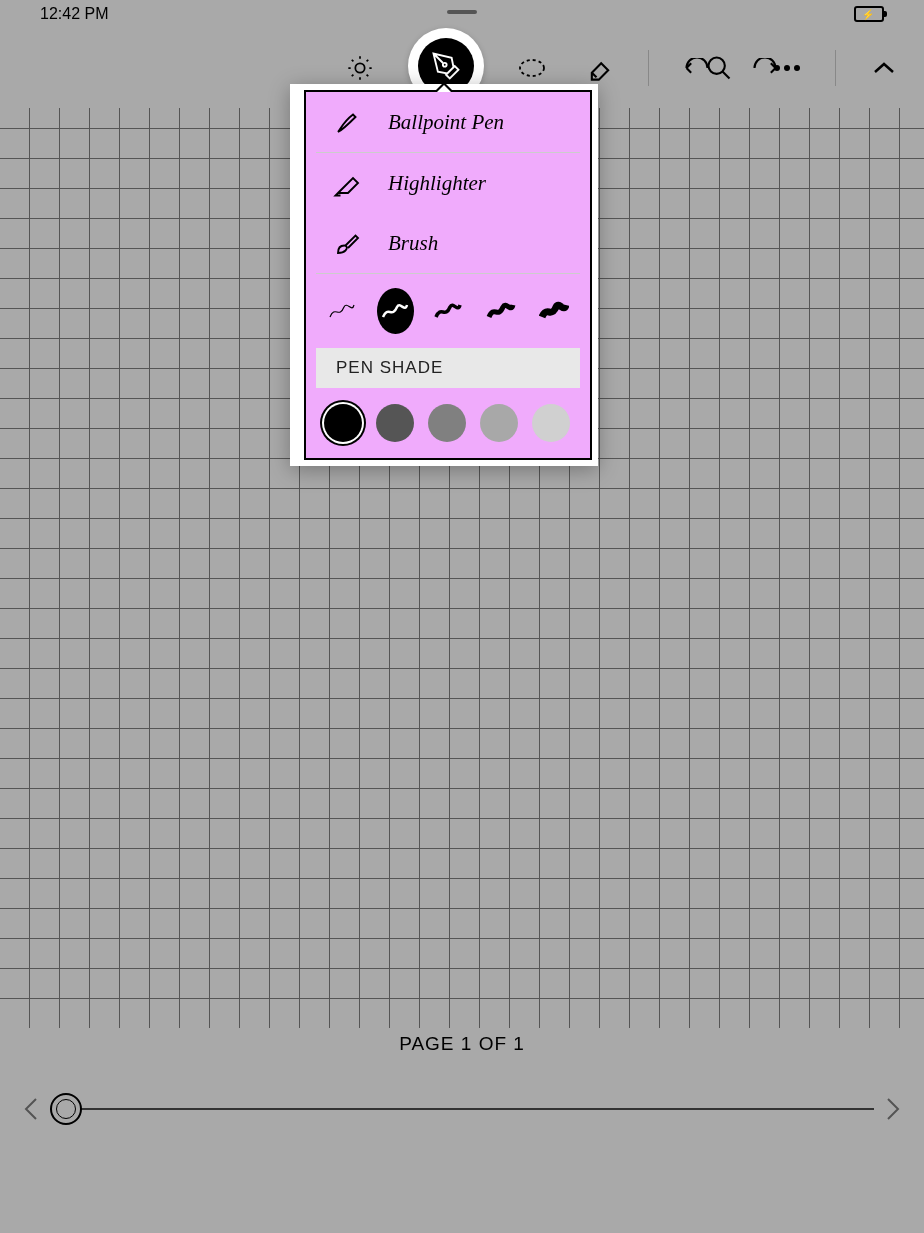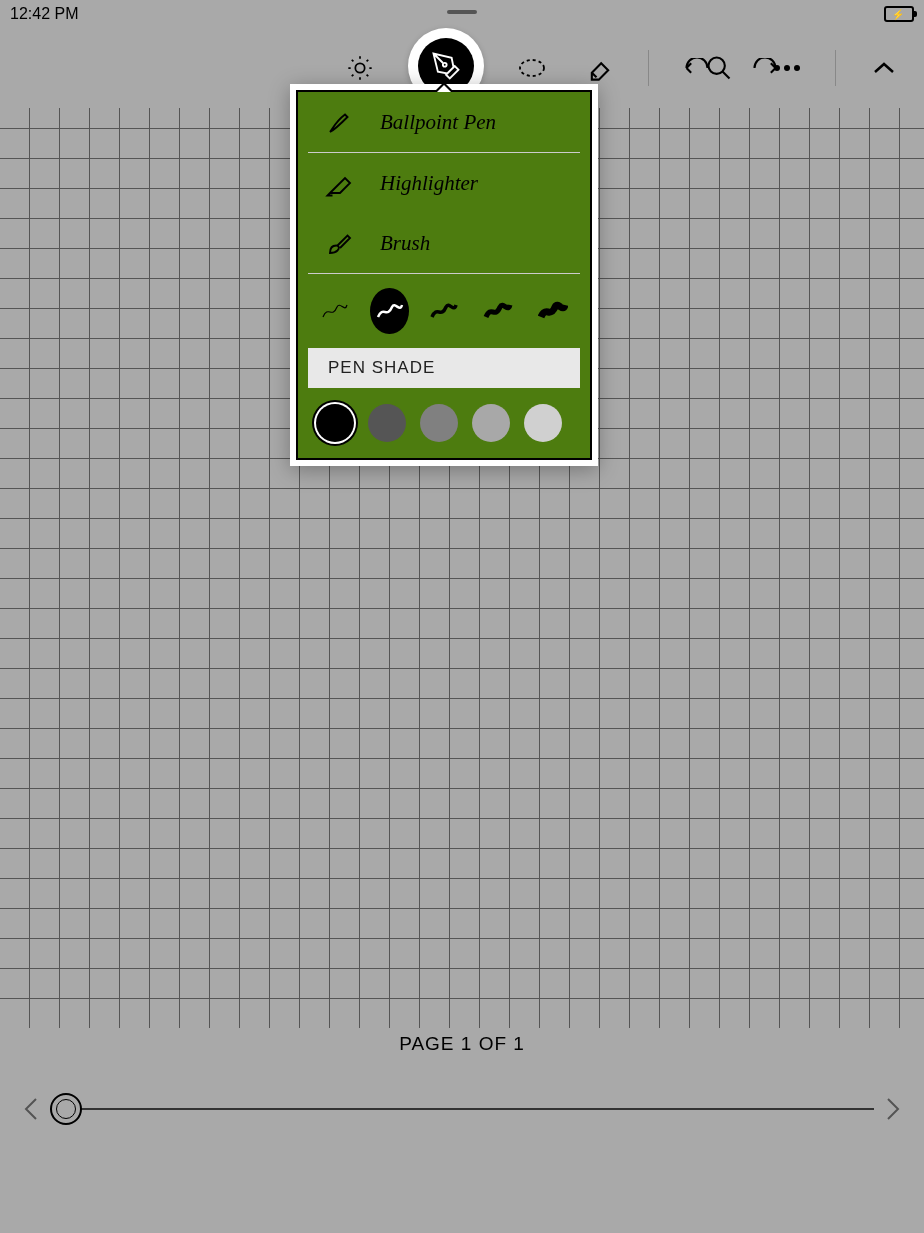--- a/index.html
+++ b/index.html
@@ -1,18 +1,18 @@
 <!DOCTYPE html>
 <html><head>
 <meta charset="utf-8">
 <style>
   * { box-sizing: border-box; margin: 0; padding: 0; }
   html, body { width: 924px; height: 1233px; font-family: -apple-system, sans-serif; background: #a9a9a9; overflow: hidden; }
   
-  .status-bar { height: 28px; display: flex; justify-content: space-between; align-items: center; padding: 0 10px; font-size: 16px; font-weight: 500; color: #000; }
+  .status-bar { height: 28px; display: flex; justify-content: space-between; align-items: center; padding: 0 40px; font-size: 16px; font-weight: 500; color: #000; }
   .battery-icon { width: 30px; height: 16px; border: 2px solid #000; border-radius: 3px; position: relative; display: flex; align-items: center; justify-content: center; }
   .battery-icon::after { content: ''; position: absolute; right: -5px; top: 3px; width: 3px; height: 6px; background: #000; border-radius: 0 2px 2px 0; }
   .bolt { font-size: 10px; }
   
   .header { height: 80px; display: flex; align-items: center; padding: 0 20px; position: relative; }
   .back-btn { display: flex; align-items: center; gap: 10px; cursor: pointer; }
   .title { font-size: 23px; font-weight: 700; color: #000; }
   .drag-handle { position: absolute; left: 50%; top: -18px; transform: translateX(-50%); width: 30px; height: 4px; background: #555; border-radius: 2px; }
   
   .toolbar { position: absolute; left: 340px; display: flex; align-items: center; gap: 28px; }
@@ -23,21 +23,21 @@
   
   .right-tools { position: absolute; right: 20px; display: flex; align-items: center; gap: 28px; }
   
   .canvas { width: 924px; height: 920px; background: #a9a9a9; position: relative; 
     background-image: 
       repeating-linear-gradient(0deg, transparent, transparent 29px, #555 29px, #555 30px),
       repeating-linear-gradient(90deg, transparent, transparent 29px, #555 29px, #555 30px);
   }
   
   .popup-wrap { position: absolute; left: 290px; top: 84px; width: 308px; background: #fff; padding: 6px; box-shadow: 0 4px 20px rgba(0,0,0,0.3); }
-  .popup { border: 2px solid #000; background: #4d7c0f; }
+  .popup { border: 2px solid #000; background: #f0abfc; margin-left: 8px; }
   .popup::before { content: ''; position: absolute; top: -2px; left: 50%; transform: translateX(-50%); width: 0; height: 0; border-left: 8px solid transparent; border-right: 8px solid transparent; border-bottom: 8px solid #000; }
   .popup::after { content: ''; position: absolute; top: 1px; left: 50%; transform: translateX(-50%); width: 0; height: 0; border-left: 7px solid transparent; border-right: 7px solid transparent; border-bottom: 7px solid #fff; }
   
   .pen-row { display: flex; align-items: center; gap: 18px; padding: 12px 10px; border-bottom: 1px solid #ccc; margin: 0 10px; cursor: pointer; }
   .pen-row:last-of-type { border-bottom: none; }
   .pen-row .icon-slot { width: 44px; height: 36px; display: flex; align-items: center; justify-content: center; }
   .pen-row.selected .icon-slot { background: #000; border-radius: 50%; width: 44px; height: 44px; }
   .pen-label { font-family: Georgia, 'Times New Roman', serif; font-style: italic; font-size: 21px; color: #000; }
   
   .section-head { background: #e8e8e8; padding: 10px 20px; font-size: 17px; letter-spacing: 1px; color: #222; margin: 0 10px; }

